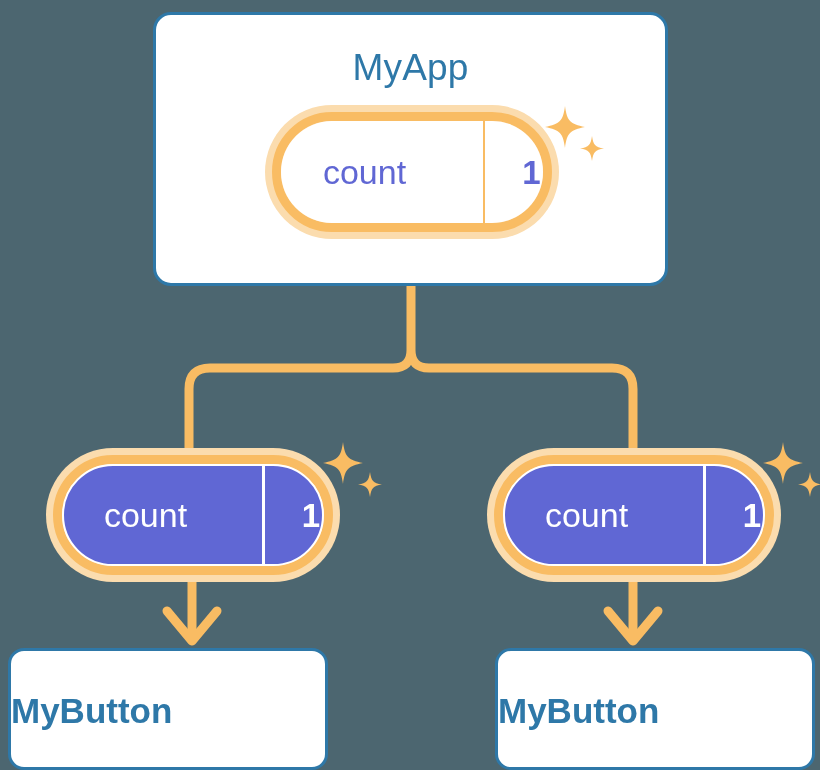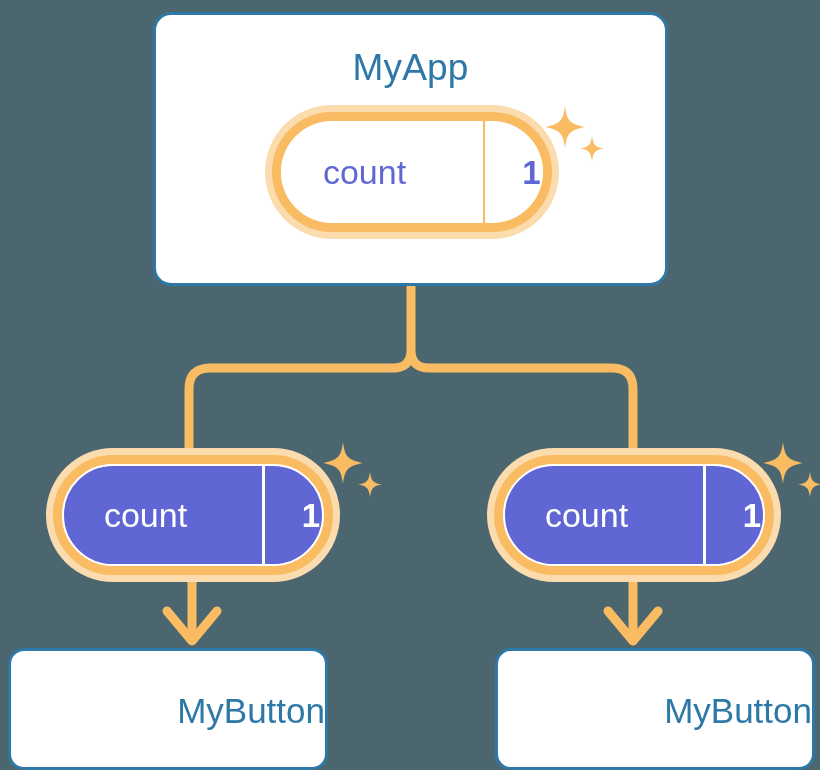--- a/index.html
+++ b/index.html
@@ -63,24 +63,24 @@
     height: 122px;
     border-radius: 16px;
   }
   .btn-card-left  { left: 8px;   top: 648px; }
   .btn-card-right { left: 495px; top: 648px; }
   .btn-label {
     position: absolute;
     left: 0;
     top: 42px;
     width: 100%;
-    text-align: right;
+    text-align: left;
     color: #2E78A8;
     font-size: 35px;
-    font-weight: 400;
+    font-weight: 700;
     line-height: 1;
   }
   .pill-halo {
     position: absolute;
     border-radius: 999px;
     background: #FBDCAE;
     z-index: 2;
   }
   .pill-ring {
     position: absolute;

